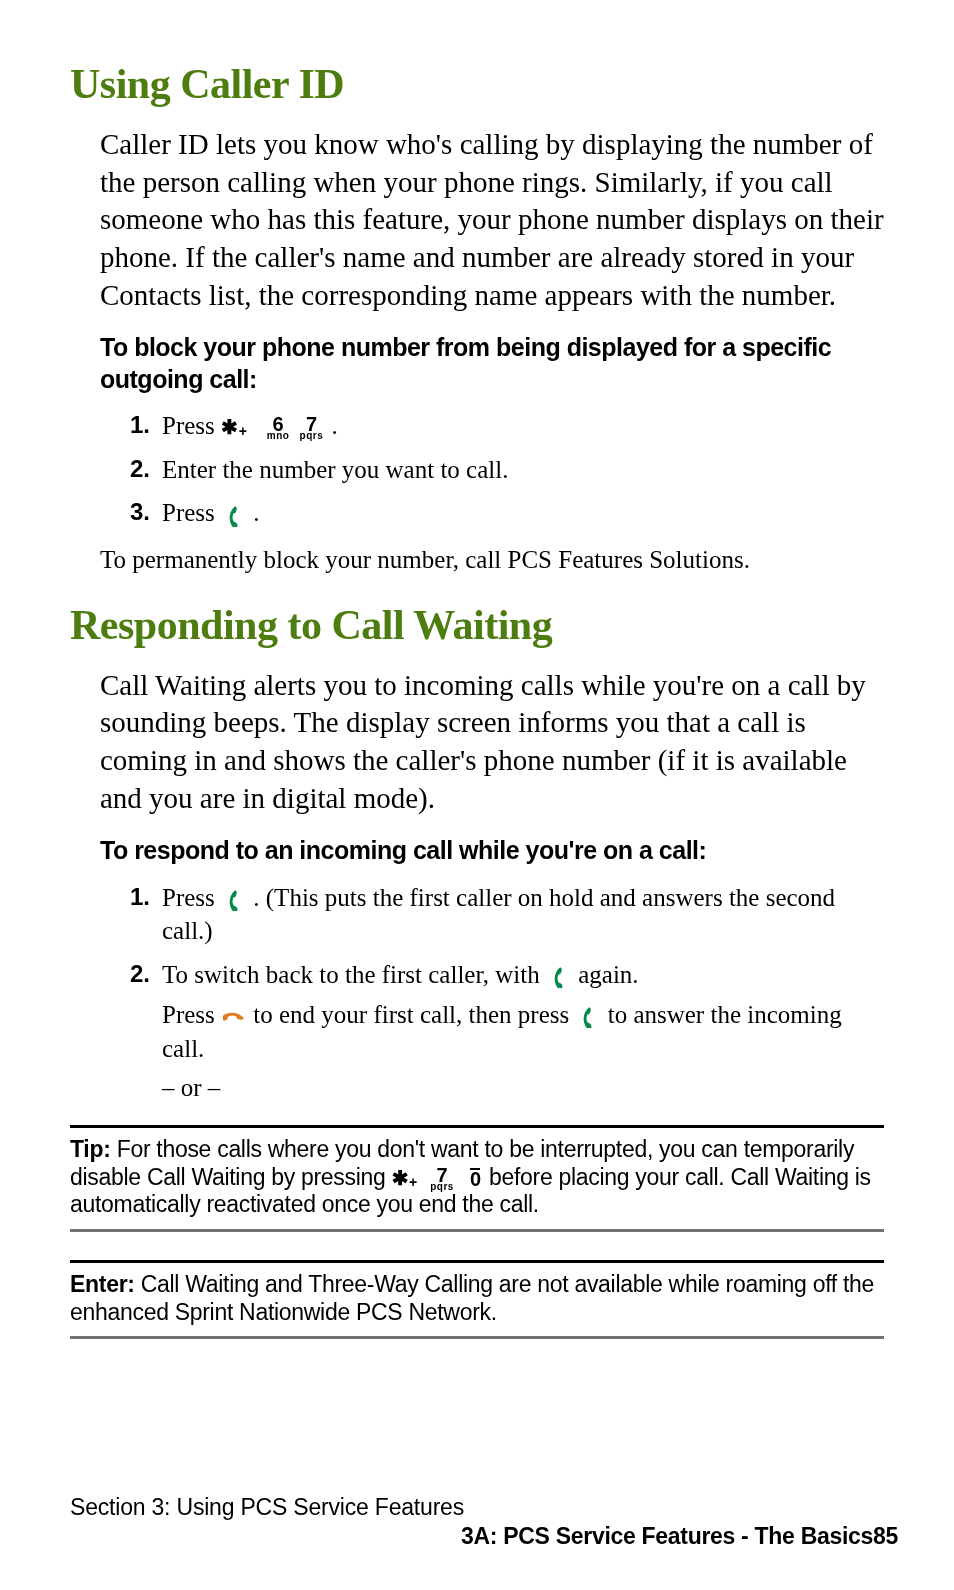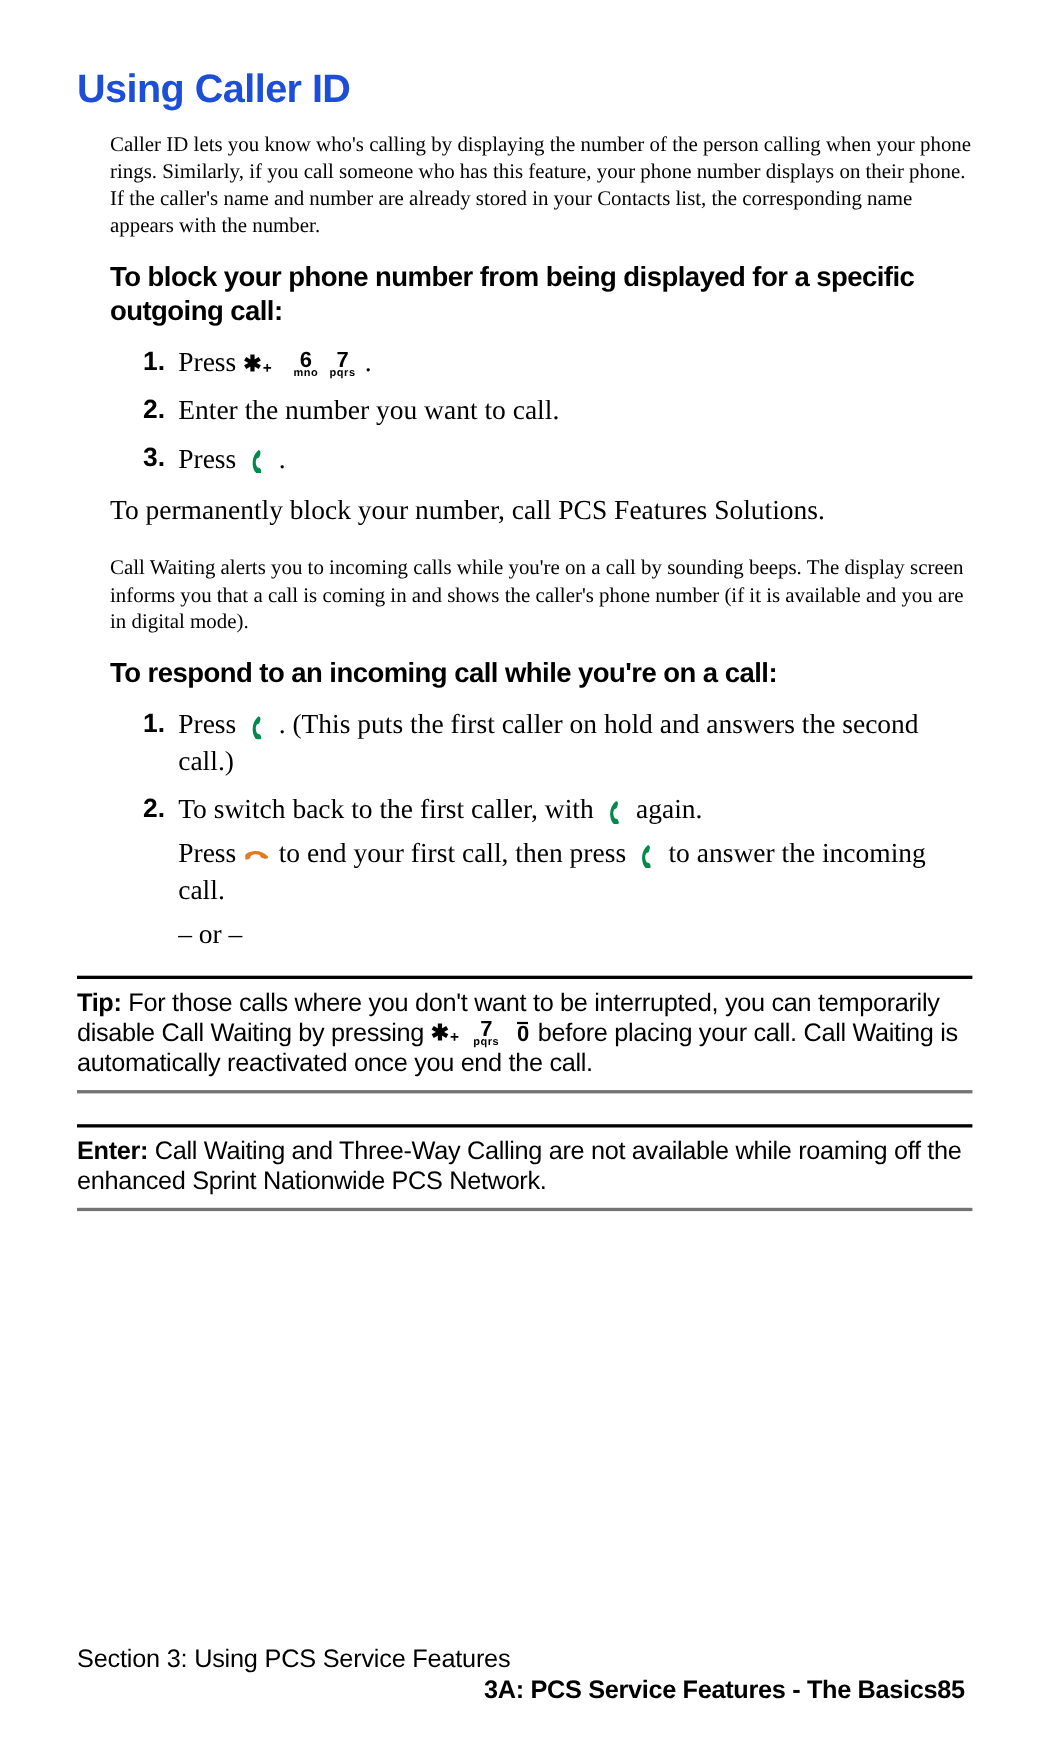--- a/index.html
+++ b/index.html
@@ -1,29 +1,29 @@
 <!DOCTYPE html>
 <html><head>
 <meta charset="utf-8">
 <style>
   * { box-sizing: border-box; margin: 0; padding: 0; }
   html, body { width: 954px; height: 1590px; background: #fff; }
   body { font-family: Georgia, 'Times New Roman', serif; color: #000; position: relative; }
   .page { padding: 60px 70px 0 70px; }
   .h1 {
-    font-family: Liberation Sans, sans-serif;
+    font-family: Liberation Serif, serif;
     font-weight: 700;
-    color: #1d4ed8;
-    font-size: 36px;
+    color: #4d7c0f;
+    font-size: 42px;
     letter-spacing: -0.5px;
     margin-bottom: 18px;
   }
   .body-indent { padding-left: 30px; padding-right: 0; }
   .para {
-    font-size: 19px;
+    font-size: 29px;
     line-height: 1.3;
     margin-bottom: 18px;
   }
   .subhead {
     font-family: 'Helvetica Neue', Arial, sans-serif;
     font-weight: 700;
     font-size: 25px;
     line-height: 1.25;
     letter-spacing: -0.5px;
     margin-bottom: 14px;
@@ -91,21 +91,21 @@
     padding: 8px 0 10px 0;
     margin: 20px 0 28px 0;
     font-family: 'Helvetica Neue', Arial, sans-serif;
     font-size: 23px;
     line-height: 1.2;
     letter-spacing: -0.3px;
   }
   .tipbox .lead, .notebox .lead { font-weight: 700; }
   .footer {
     position: absolute;
-    left: 70px; right: 77px; bottom: 40px;
+    left: 70px; right: 56px; bottom: 40px;
     font-family: 'Helvetica Neue', Arial, sans-serif;
   }
   .footer .f1 { font-size: 23px; margin-bottom: 2px; letter-spacing: -0.2px; }
   .footer .f2 { font-size: 23px; font-weight: 700; display: flex; justify-content: flex-end; letter-spacing: -0.3px; }
   .or { font-family: Georgia, serif; }
 </style>
 </head>
 <body>
 
 <div class="page">
@@ -145,20 +145,21 @@
               <path fill="#008a4b" d="M6 3 C9 2 10 5 11 8 C11 9 10 10 10 11 C11 14 13 16 16 17 C17 17 18 16 19 16 C22 17 23 19 22 21 C20 23 15 22 11 18 C7 14 5 9 6 3 Z" transform="rotate(40 12 12)"></path>
             </svg>
         </span>
         <span> .</span>
       </li>
     </ol>
 
     <p class="follow">To permanently block your number, call PCS Features Solutions.</p>
   </div>
 
+  <h1 class="h1">Responding to Call Waiting</h1>
 
   <div class="body-indent">
     <p class="para">Call Waiting alerts you to incoming calls while you're on a call by sounding beeps. The display screen informs you that a call is coming in and shows the caller's phone number (if it is available and you are in digital mode).</p>
 
     <p class="subhead">To respond to an incoming call while you're on a call:</p>
 
     <ol class="steps">
       <li>
         <span class="num">1.</span>
         <span>Press </span>

